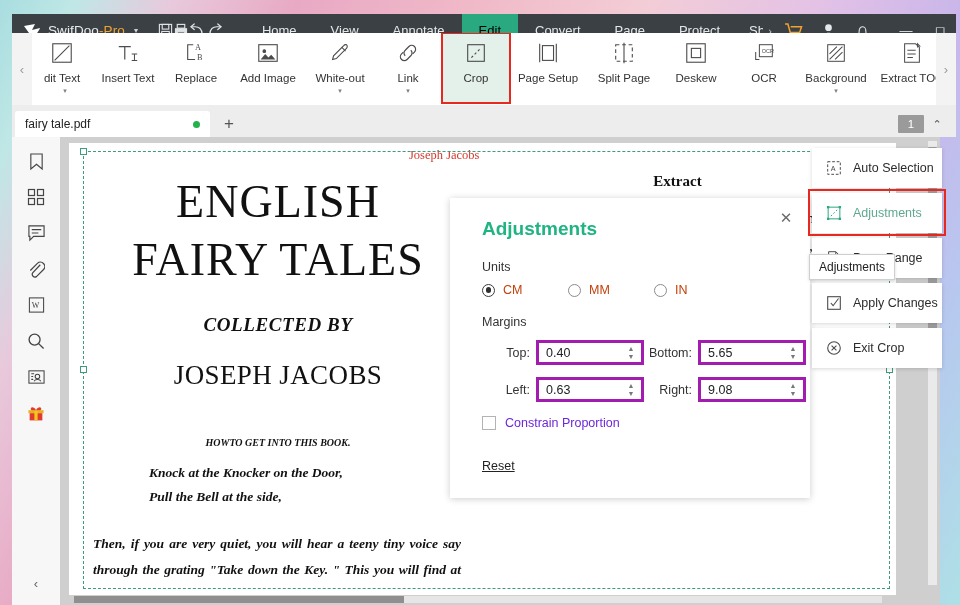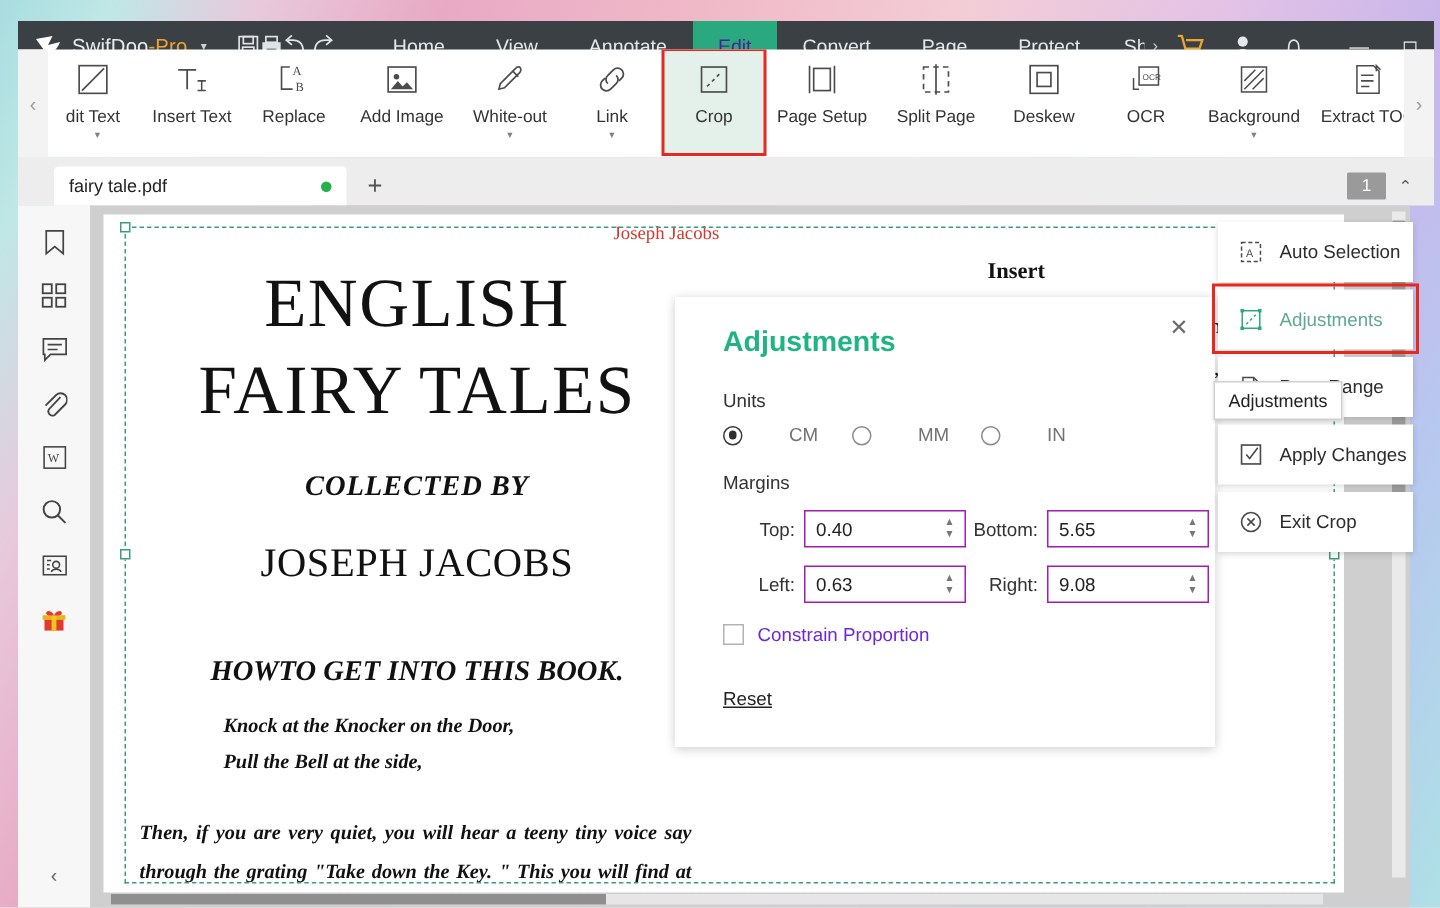--- a/index.html
+++ b/index.html
@@ -49,21 +49,21 @@
   .tb-icon {
     width: 30px; height: 26px; display: flex; align-items: center;
     justify-content: center; color: #dfe3e6; cursor: default;
   }
   .tb-icon svg { display:block; }
   .menus { display: flex; align-items: center; margin-left: 22px; height: 33px; }
   .menu-item {
     font-size: 13px; color: #e4e8ea; padding: 0 17px;
     height: 33px; line-height: 33px; white-space: nowrap;
   }
-  .menu-item.active { background: #2aa87f; color: #4c1d95; }
+  .menu-item.active { background: #2aa87f; color: #000000; }
   .menu-item.clipped {
     padding-right: 0; width: 26px; overflow: hidden; padding-left: 12px;
   }
   .menu-more {
     font-size: 11px; color: #c8ccd0; width: 14px; text-align: center;
   }
   .tb-right { margin-left: auto; display: flex; align-items: center; }
   .tb-right .tb-icon { width: 34px; }
   .cart { color: #f0a330; }
   .avatar-ic { color: #e4e8ea; }
@@ -109,21 +109,21 @@
   .rib-btn.first-clip { width: 58px; min-width: 58px; padding-left: 0; }
   .rib-btn.first-clip .rib-ico { margin-left: -6px; }
   .rib-btn.first-clip .rib-lbl { margin-left: -6px; }
 
   
   .tabstrip {
     position: absolute; left: 12px; top: 105px; right: 4px; height: 32px;
     background: #ededed; display: flex; align-items: flex-end;
   }
   .doctab {
-    margin-left: 24px; width: 195px; height: 26px; background: #ffffff;
+    margin-left: 3px; width: 195px; height: 26px; background: #ffffff;
     border-top-left-radius: 3px; border-top-right-radius: 3px;
     display: flex; align-items: center; padding: 0 10px;
     font-size: 12px; color: #222;
   }
   .dot { width: 7px; height: 7px; border-radius: 50%; background: #22b14c; margin-left: auto; }
   .newtab {
     width: 26px; height: 26px; display: flex; align-items: center;
     justify-content: center; font-size: 17px; color: #555; margin-left: 6px;
   }
   .ts-right { margin-left: auto; display: flex; align-items: center; padding-right: 6px; }
@@ -176,21 +176,21 @@
     position: absolute; left: 340px; top: 5px;
     font-family: "Liberation Serif", serif; font-size: 12.5px; color: #d23b2e;
   }
   .col-left {
     position: absolute; left: 24px; top: 30px; width: 370px;
     text-align: center; font-family: "Liberation Serif", serif; color: #111;
   }
   .t-big { font-size: 46px; line-height: 1.25; letter-spacing: 1px; }
   .t-mid { font-size: 19px; font-style: italic; font-weight: bold; margin-top: 26px; letter-spacing: .6px; }
   .t-name { font-size: 27px; margin-top: 24px; letter-spacing: .4px; }
-  .t-how { font-size: 19px; font-style: italic; font-weight: bold; margin-top: 46px; }
+  .t-how { font-size: 10px; font-style: italic; font-weight: bold; margin-top: 46px; }
   .t-line { font-size: 13.5px; font-style: italic; font-weight: bold; margin-top: 17px; text-align: left; padding-left: 56px; }
   .t-line.second { margin-top: 8px; }
   .t-para {
     font-size: 13.5px; font-style: italic; font-weight: bold;
     margin-top: 26px; text-align: justify; text-align-last: justify;
     line-height: 1.95; padding: 0 2px 0 0;
   }
 
   .col-right {
     position: absolute; left: 400px; top: 30px; right: 10px;
@@ -232,42 +232,42 @@
   }
   .dlg-section {
     position: absolute; left: 32px; font-size: 12.5px; color: #333;
   }
   .sec-units { top: 62px; }
   .sec-margins { top: 117px; }
   .radios {
     position: absolute; left: 32px; top: 85px; right: 24px;
     display: flex; align-items: center;
   }
-  .radio { display: flex; align-items: center; width: 86px; font-size: 12.5px; color: #737373; gap: 23px; }
+  .radio { display: flex; align-items: center; width: 86px; font-size: 12.5px; color: #c2410c; }
   .rad {
     width: 13px; height: 13px; border-radius: 50%; border: 1.4px solid #8b8b8b;
     margin-right: 8px; position: relative; background: #fff;
   }
   .radio.on .rad { border-color: #3b3b3b; }
   .radio.on .rad::after {
     content: ""; position: absolute; left: 2.6px; top: 2.6px;
     width: 5.5px; height: 5.5px; border-radius: 50%; background: #2f2f2f;
   }
   .mrow {
     position: absolute; left: 32px; right: 24px; display: flex; align-items: flex-start;
   }
   .mrow.r1 { top: 142px; }
   .mrow.r2 { top: 179px; }
   .mfield { display: flex; align-items: center; width: 178px; }
   .mlabel {
     font-size: 12.5px; color: #333; width: 48px; text-align: right;
     margin-right: 6px; white-space: nowrap;
   }
   .spin {
-    position: relative; width: 108px; height: 25px; border: 1px solid #a21caf;
+    position: relative; width: 108px; height: 25px; border: 3px solid #a21caf;
     background: #fff; display: flex; align-items: center;
   }
   .spin-val {
     font-size: 12.5px; color: #222; padding-left: 7px; flex: 1;
   }
   .spin-arrows {
     width: 20px; height: 23px; display: flex; flex-direction: column;
     align-items: center; justify-content: center; color: #777;
   }
   .spin-arrows span { font-size: 7px; line-height: 8px; }
@@ -615,21 +615,21 @@
         <div class="t-big">FAIRY TALES</div>
         <div class="t-mid">COLLECTED BY</div>
         <div class="t-name">JOSEPH JACOBS</div>
         <div class="t-how">HOWTO GET INTO THIS BOOK.</div>
         <div class="t-line">Knock at the Knocker on the Door,</div>
         <div class="t-line second">Pull the Bell at the side,</div>
         <div class="t-para">Then, if you are very quiet, you will hear a teeny tiny voice say through the grating "Take down the Key. " This you will find at</div>
       </div>
 
       <div class="col-right">
-        <div class="pref-title">Insert</div>
+        <div class="pref-title">Extract</div>
         <div class="pref-body">earnestly beg any reader of this book who knows of similar tales, to communicate them, written down as they are told, to me, care of Mr. Nutt. The only reason, I imagine, why such tales have not hitherto been brought to light, is the</div>
       </div>
 
       <div class="crop-marquee">
         <div class="handle h-tl"></div>
         <div class="handle h-tr"></div>
         <div class="handle h-ml"></div>
         <div class="handle h-mr"></div>
       </div>
     </div>

